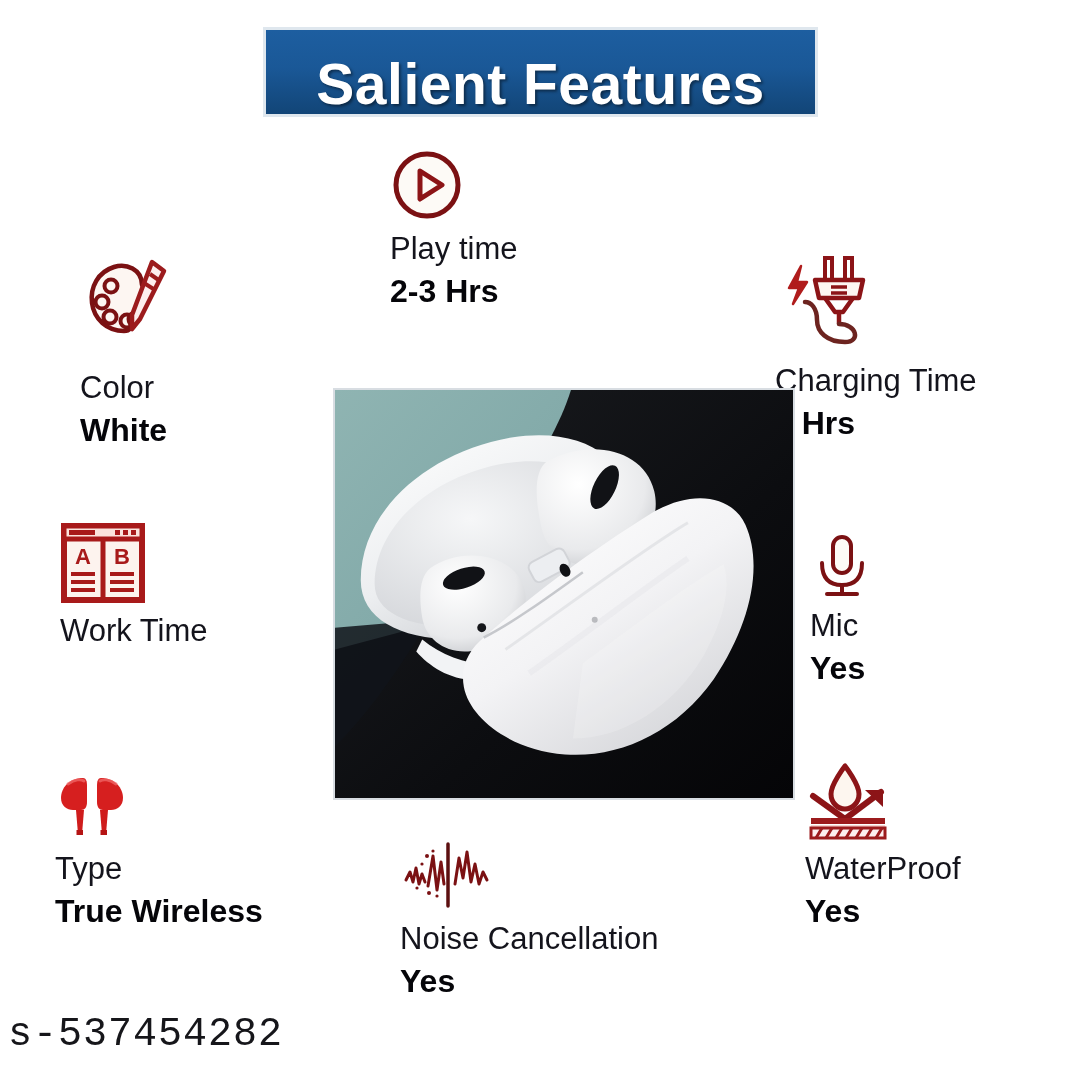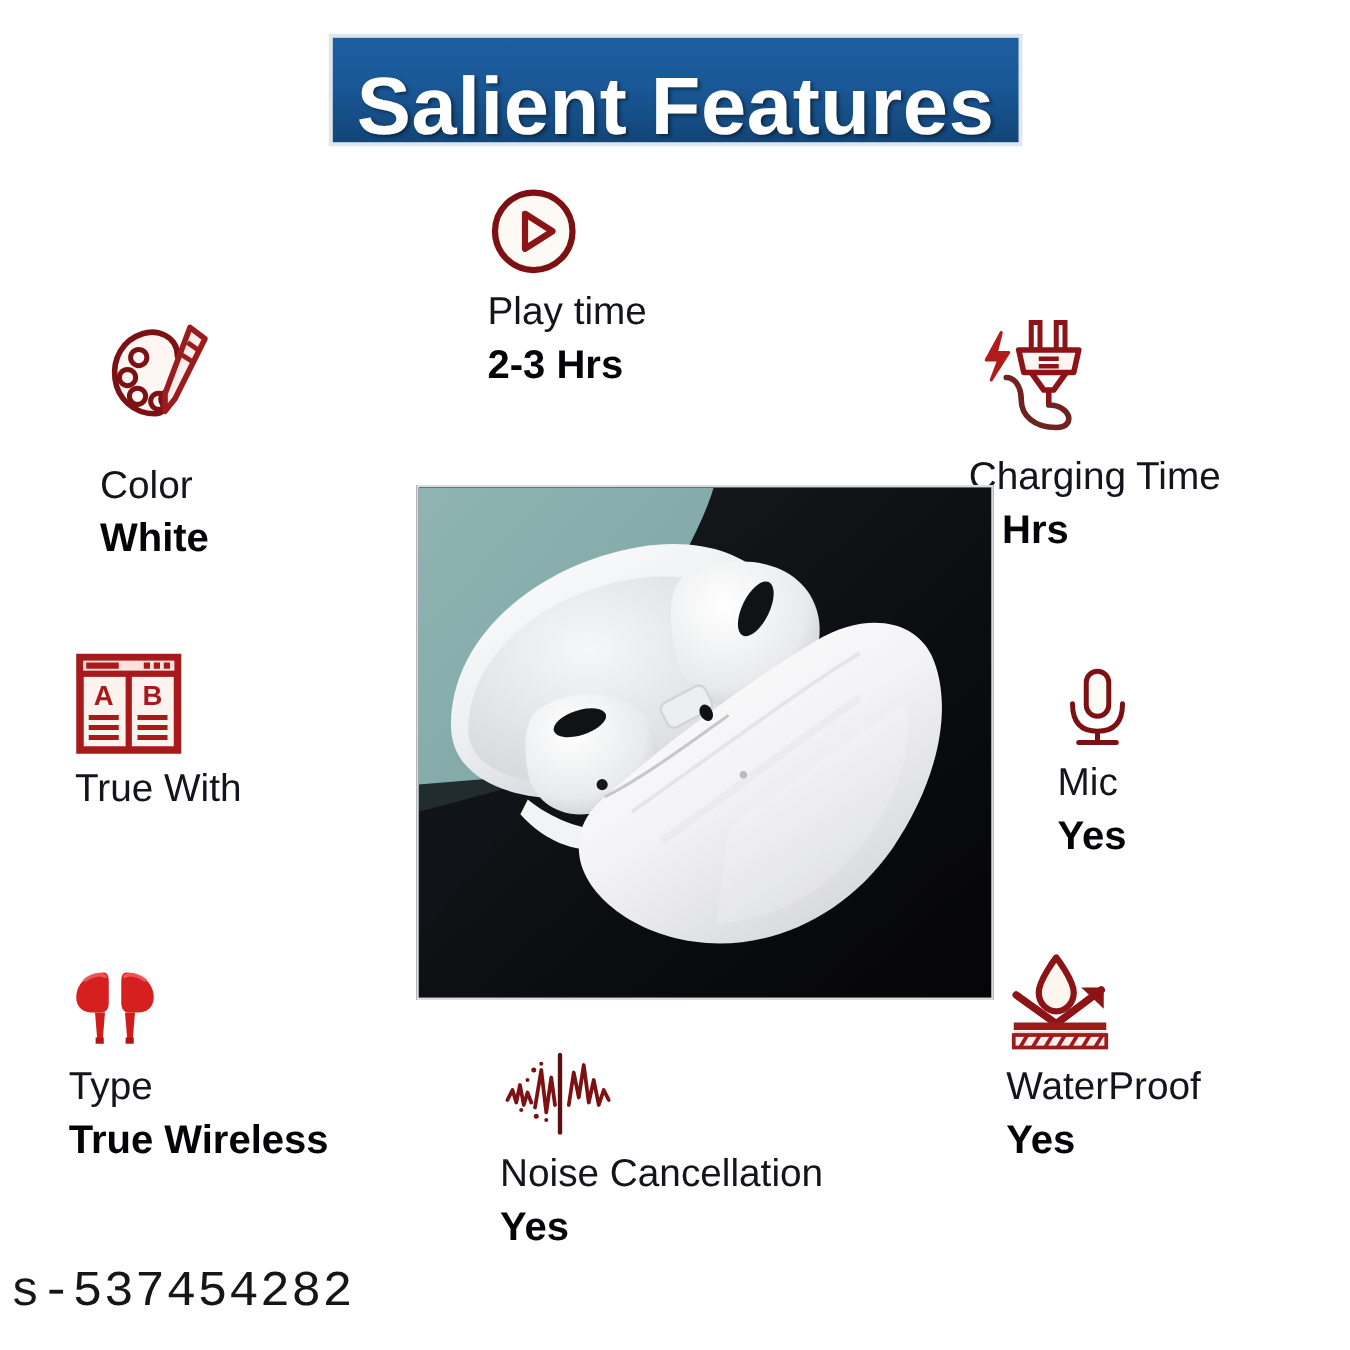--- a/index.html
+++ b/index.html
@@ -16,21 +16,21 @@
   
   .banner{
     position:absolute;left:263px;top:27px;width:555px;height:90px;
     background:linear-gradient(180deg,#1d5ea0 0%,#1a5897 45%,#124577 100%);
     border:3px solid #dfe7ee;
     box-sizing:border-box;
     display:flex;align-items:center;justify-content:center;
   }
   .banner-title{
     color:#ffffff;
-    font-size:65px;
+    font-size:57px;
     font-weight:700;
     letter-spacing:0.5px;
     line-height:1;
     text-shadow:2px 2px 3px rgba(0,0,0,.45);
     white-space:nowrap;
     margin-top:25px;
   }
 
   
   .feature{position:absolute;display:flex;flex-direction:column;align-items:flex-start;}
@@ -42,21 +42,21 @@
   .f-value{
     font-size:32px;font-weight:700;color:#050509;line-height:1.12;
     white-space:nowrap;margin-top:7px;
   }
 
   
   #feat-playtime      {left:390px;top:148px;width:300px;}
   #feat-color         {left:80px; top:253px;width:250px;}
   #feat-charging      {left:775px;top:250px;width:270px;}
   #feat-workwith      {left:60px; top:522px;width:290px;}
-  #feat-mic           {left:846px;top:533px;width:200px;}
+  #feat-mic           {left:810px;top:533px;width:200px;}
   #feat-type          {left:55px; top:772px;width:280px;}
   #feat-waterproof    {left:805px;top:762px;width:250px;}
   #feat-noise         {left:400px;top:838px;width:300px;}
 
   
   .photo{
     position:absolute;left:333px;top:388px;width:462px;height:412px;
     border:2px solid #d8dde2;box-sizing:border-box;overflow:hidden;
     background:#0a0a0c;
   }
@@ -138,21 +138,21 @@
         <text x="23" y="42" font-family="Liberation Sans, sans-serif" font-size="22" font-weight="700" fill="#a81a1a" text-anchor="middle">A</text>
         <text x="62" y="42" font-family="Liberation Sans, sans-serif" font-size="22" font-weight="700" fill="#a81a1a" text-anchor="middle">B</text>
         <rect x="11" y="50" width="24" height="4" fill="#a81a1a"></rect>
         <rect x="11" y="58" width="24" height="4" fill="#a81a1a"></rect>
         <rect x="11" y="66" width="24" height="4" fill="#a81a1a"></rect>
         <rect x="50" y="50" width="24" height="4" fill="#a81a1a"></rect>
         <rect x="50" y="58" width="24" height="4" fill="#a81a1a"></rect>
         <rect x="50" y="66" width="24" height="4" fill="#a81a1a"></rect>
       </svg>
     </div>
-    <div class="f-label">True With</div>
+    <div class="f-label">Work Time</div>
   </div>
 
   <div class="feature" id="feat-mic">
     <div class="f-icon">
       <svg width="64" height="66" viewBox="0 0 64 66">
         <rect x="23" y="4" width="18" height="36" rx="9" fill="#fdfbf6" stroke="#7b1113" stroke-width="4"></rect>
         <path d="M12 30 C12 46 20 52 32 52 C44 52 52 46 52 30" fill="none" stroke="#7b1113" stroke-width="4" stroke-linecap="round"></path>
         <line x1="32" y1="52" x2="32" y2="60" stroke="#7b1113" stroke-width="4"></line>
         <line x1="17" y1="61" x2="47" y2="61" stroke="#7b1113" stroke-width="4" stroke-linecap="round"></line>
       </svg>

